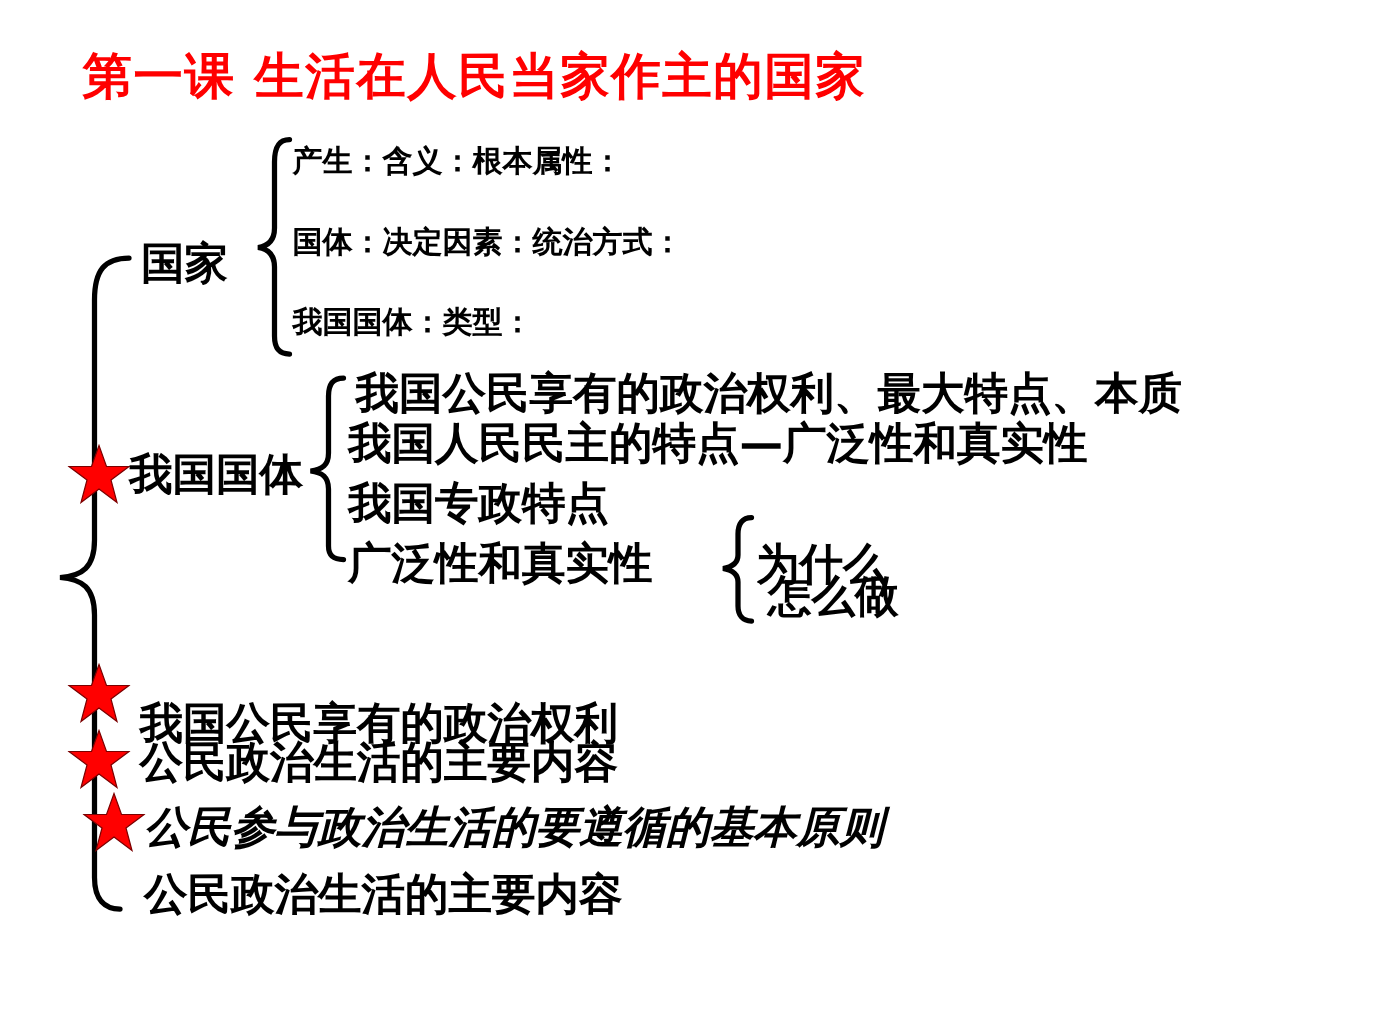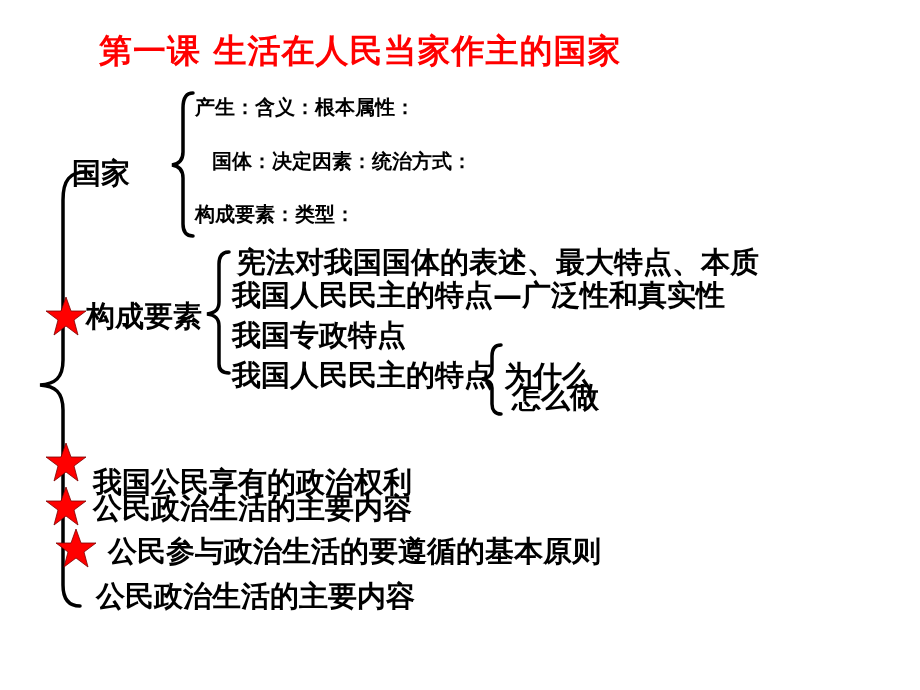--- a/index.html
+++ b/index.html
@@ -9,59 +9,59 @@
          line-height: 1; transform-origin: left center; }
     .title { color: #ff0000; font-size: 33px; transform: scaleX(1.0); }
     .body28 { font-size: 20px; }
     .body29 { font-size: 29px; }
     svg.lines { position: absolute; left: 0; top: 0; }
     .star { position: absolute; }
   </style>
 </head>
 <body>
 
-<div class="t title" style="left:55px; top:34px; letter-spacing:1px;margin-left:44px;">第一课  生活在人民当家作主的国家</div>
+<div class="t title" style="left:55px; top:34px; letter-spacing:1px;">第一课  生活在人民当家作主的国家</div>
 
 <svg class="lines" width="920" height="690">
   <g fill="none" stroke="#000" stroke-width="3.5" stroke-linecap="round">
 
     <path d="M86,172 C70,172 63,180 63,200 L63,360 C63,378 55,384 40,385 C55,386 63,392 63,410 L63,585 C63,600 70,606 80,606"></path>
 
     <path d="M193,93 C186,93 183,98 183,108 L183,152 C183,160 179,164 172,165 C179,166 183,170 183,178 L183,224 C183,232 186,236 193,236"></path>
 
     <path d="M229,252 C222,252 219,256 219,264 L219,302 C219,310 215,313 207,314 C215,315 219,318 219,326 L219,364 C219,370 222,373 229,373"></path>
 
     <path d="M501,345 C495,345 492,349 492,356 L492,370 C492,375 488,378 482,379 C488,380 492,383 492,388 L492,404 C492,410 495,414 501,414"></path>
   </g>
 </svg>
 
-<div class="t body29" style="left:72px; top:161px;font-family:Liberation Mono, monospace;">国家</div>
+<div class="t body29" style="left:94px; top:161px;">国家</div>
 <div class="t body28" style="left:195px; top:97px;">产生：含义：根本属性：</div>
-<div class="t body28" style="left:212px; top:151px;text-align:right;">国体：决定因素：统治方式：</div>
-<div class="t body28" style="left:195px; top:204px;">构成要素：类型：</div>
+<div class="t body28" style="left:195px; top:151px;text-align:right;">国体：决定因素：统治方式：</div>
+<div class="t body28" style="left:195px; top:204px;">我国国体：类型：</div>
 
 <svg class="star" width="42" height="40" viewBox="0 0 42 40" style="left:45px; top:296px;">
   <polygon points="21,1 26,15 41,15 29,24 33,39 21,30 9,39 13,24 1,15 16,15" fill="#ff0000" stroke="#7a0000" stroke-width="0.8"></polygon>
 </svg>
-<div class="t body29" style="left:86px; top:302px;">构成要素</div>
-<div class="t body29" style="left:237px; top:248px;">宪法对我国国体的表述、最大特点、本质</div>
+<div class="t body29" style="left:86px; top:302px;">我国国体</div>
+<div class="t body29" style="left:237px; top:248px;">我国公民享有的政治权利、最大特点、本质</div>
 <div class="t body29" style="left:232px; top:281px;">我国人民民主的特点—广泛性和真实性</div>
 <div class="t body29" style="left:232px; top:323px;font-family:Liberation Mono, monospace;">我国专政特点</div>
-<div class="t body29" style="left:232px; top:361px;">我国人民民主的特点</div>
+<div class="t body29" style="left:232px; top:361px;">广泛性和真实性</div>
 <div class="t body29" style="left:504px; top:346px;margin-top:16px;">为什么</div>
 <div class="t body29" style="left:512px; top:383px;">怎么做</div>
 
 <svg class="star" width="42" height="40" viewBox="0 0 42 40" style="left:45px; top:442px;">
   <polygon points="21,1 26,15 41,15 29,24 33,39 21,30 9,39 13,24 1,15 16,15" fill="#ff0000" stroke="#7a0000" stroke-width="0.8"></polygon>
 </svg>
 <div class="t body29" style="left:93px; top:468px;">我国公民享有的政治权利</div>
 
 <svg class="star" width="42" height="40" viewBox="0 0 42 40" style="left:45px; top:486px;">
   <polygon points="21,1 26,15 41,15 29,24 33,39 21,30 9,39 13,24 1,15 16,15" fill="#ff0000" stroke="#7a0000" stroke-width="0.8"></polygon>
 </svg>
 <div class="t body29" style="left:93px; top:494px;">公民政治生活的主要内容</div>
 
 <svg class="star" width="42" height="40" viewBox="0 0 42 40" style="left:55px; top:528px;">
   <polygon points="21,1 26,15 41,15 29,24 33,39 21,30 9,39 13,24 1,15 16,15" fill="#ff0000" stroke="#7a0000" stroke-width="0.8"></polygon>
 </svg>
-<div class="t body29" style="left:108px; top:537px;">公民参与政治生活的要遵循的基本原则</div>
+<div class="t body29" style="left:96px; top:537px;font-style:italic;">公民参与政治生活的要遵循的基本原则</div>
 
 <div class="t body29" style="left:96px; top:582px;text-align:center;">公民政治生活的主要内容</div>
 
 </body></html>

